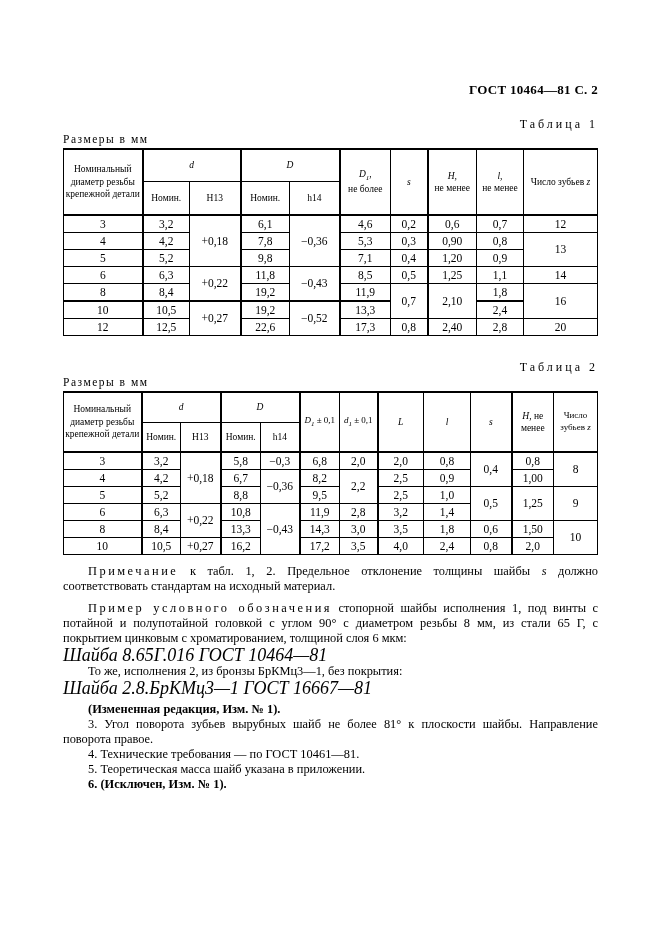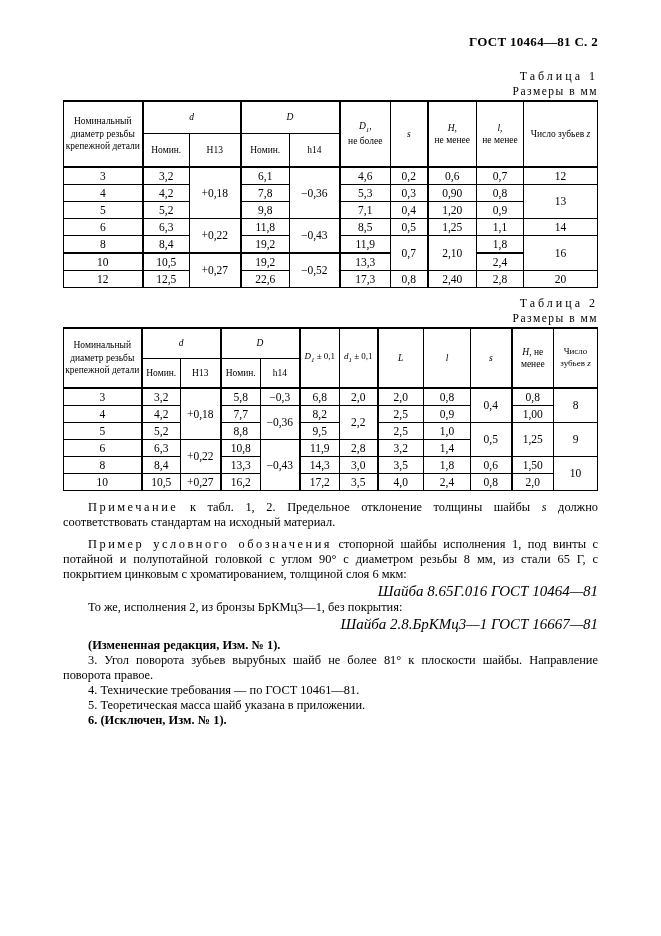--- a/index.html
+++ b/index.html
@@ -1,25 +1,25 @@
 <!DOCTYPE html>
 <html><head>
 <meta charset="utf-8">
 <style>
   html,body { margin:0; padding:0; background:#fff; }
   .page { position:relative; width:661px; height:936px; background:#fff;
           font-family:"Liberation Serif", serif; color:#000; overflow:hidden; }
   .content { position:absolute; left:63px; top:0; width:535px; }
 
-  .gost-header { margin-top:34px; text-align:right; font-weight:bold; font-size:13px; letter-spacing:0.3px; }
+  .gost-header { margin-top:82px; text-align:right; font-weight:bold; font-size:13px; letter-spacing:0.3px; }
 
   .tbl-label { text-align:right; font-size:12px; letter-spacing:3px; }
   .lbl1 { margin-top:19px; }
-  .lbl2 { margin-top:8px; }
-  .units { text-align:right; font-size:11.5px; letter-spacing:1.5px; margin:1px 0 3px 0; }
+  .lbl2 { margin-top:24px; }
+  .units { text-align:left; font-size:11.5px; letter-spacing:1.5px; margin:1px 0 3px 0; }
 
   table.gost-table { border-collapse:collapse; table-layout:fixed; width:535px;
                      border:1px solid #000; border-top:2.5px solid #000; }
   .gost-table th, .gost-table td { border:1px solid #000; text-align:center;
                      vertical-align:middle; padding:0 1px; font-weight:normal; overflow:hidden; }
   .gost-table thead th { font-size:9.5px; line-height:1.3; }
   .gost-table tbody td { font-size:11.5px; height:16px; line-height:15px; }
   .gost-table tbody tr:first-child td { border-top:2px solid #000; }
   .thick-l { border-left:2px solid #000 !important; }
   tr.thick-t td { border-top:2px solid #000; }
@@ -27,21 +27,21 @@
   .t1 thead tr.sub { height:34px; }
   .t2 thead tr.grp { height:30px; }
   .t2 thead tr.sub { height:30px; }
   .it { font-style:italic; }
   .nowrap { white-space:nowrap; }
   .gost-table sub { font-size:7px; font-style:italic; }
 
   .notes { margin-top:9px; }
   .para { font-size:12.4px; line-height:15px; text-align:justify; text-indent:25px; margin:0; }
   .example-p { margin-top:7px; }
-  .desig { text-align:right; font-style:italic; font-size:15px; line-height:16px; margin:1px 0; }
+  .desig { text-align:left; font-style:italic; font-size:18px; line-height:16px; margin:1px 0; }
   .bold { font-weight:bold; }
   .mt { margin-top:6px; }
   .spaced { letter-spacing:2.5px; }
 </style>
 </head>
 <body>
 
 <div class="page">
   <div class="content">
 
@@ -206,21 +206,21 @@
           <td>2,0</td>
           <td class="thick-l">2,0</td>
           <td>0,8</td>
           <td rowspan="2">0,4</td>
           <td class="thick-l">0,8</td>
           <td rowspan="2">8</td>
         </tr>
         <tr>
           <td>4</td>
           <td class="thick-l">4,2</td>
-          <td class="thick-l">7,7</td>
+          <td class="thick-l">6,7</td>
           <td rowspan="2">−0,36</td>
           <td class="thick-l">8,2</td>
           <td rowspan="2">2,2</td>
           <td class="thick-l">2,5</td>
           <td>0,9</td>
           <td class="thick-l">1,00</td>
         </tr>
         <tr>
           <td>5</td>
           <td class="thick-l">5,2</td>

